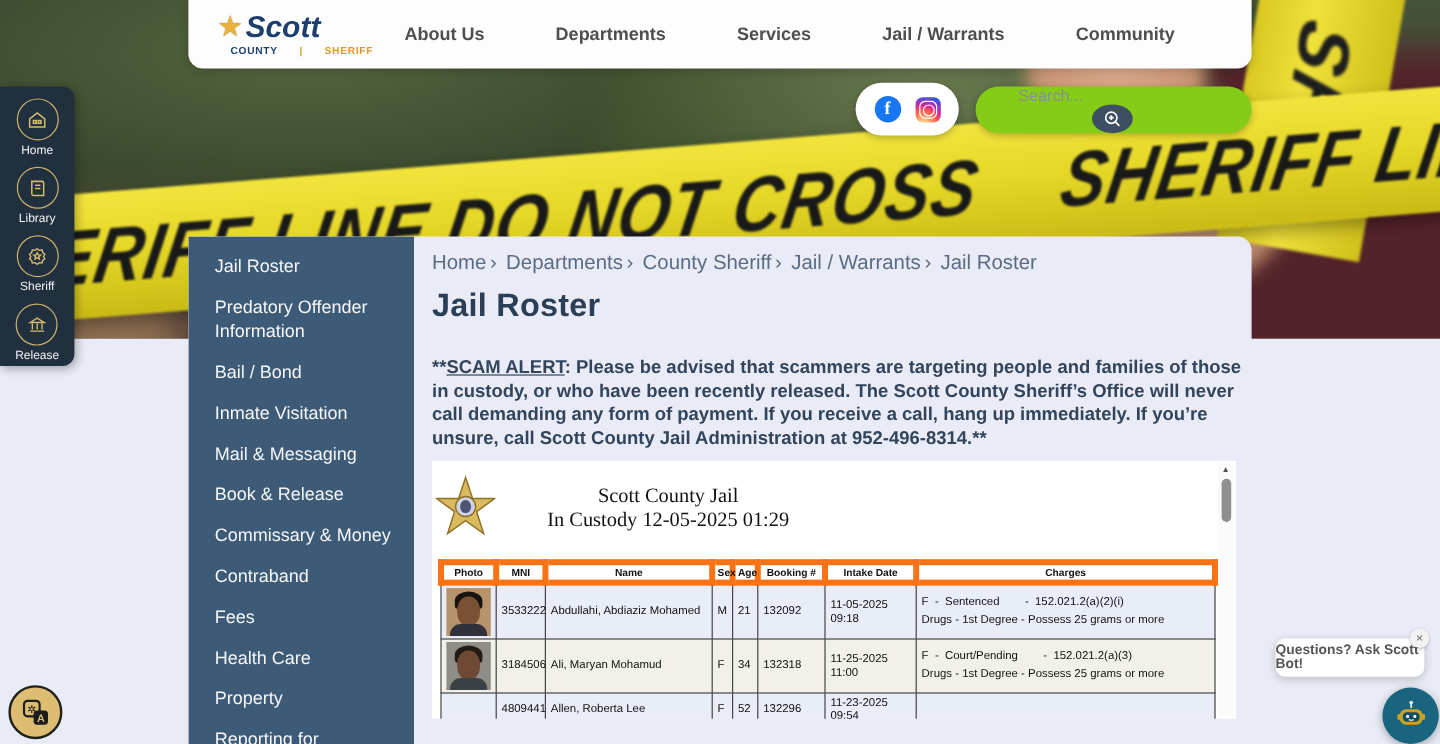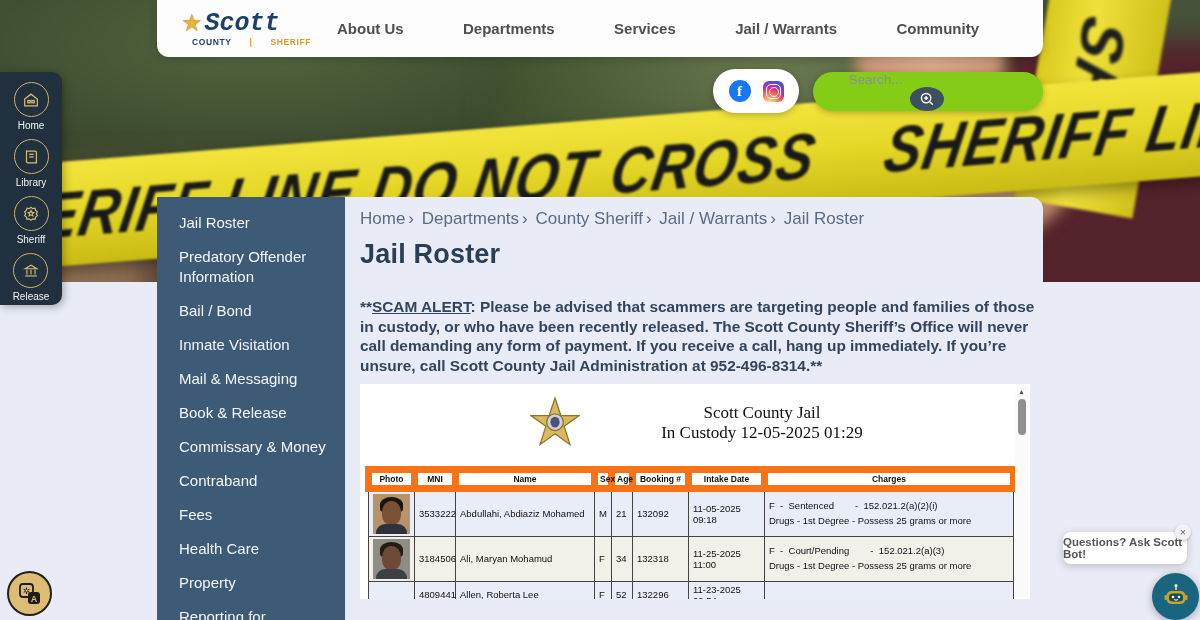--- a/index.html
+++ b/index.html
@@ -20,21 +20,21 @@
   .tape-roll { position:absolute; left:1035px; top:-40px; width:120px; height:250px; transform:rotate(10deg); background:linear-gradient(90deg,#d8c81f,#f0e23a 40%,#cfc01a); filter:blur(1.5px); display:flex; align-items:center; justify-content:center; }
   .tape-roll .roll-text { transform:rotate(90deg) skewX(-8deg); font-weight:900; font-style:italic; font-size:62px; letter-spacing:2px; color:#1e1e1e; white-space:nowrap; }
   .tape-main { position:absolute; left:-40px; top:118px; width:1320px; height:104px; transform:rotate(-4.5deg); background:linear-gradient(180deg,#f2e43c 0%, #e6d827 45%, #cabb15 100%); box-shadow:0 6px 14px rgba(0,0,0,.35); filter:blur(.8px); display:flex; align-items:center; overflow:hidden; }
   .tape-text { white-space:nowrap; font-weight:900; font-style:italic; font-size:56px; letter-spacing:1px; color:#191919; transform:skewX(-14deg) scaleY(1.15); margin-right:70px; }
 
   
   .topnav { position:absolute; left:157px; top:0; width:886px; height:57px; background:#fdfdfe; border-radius:0 0 12px 12px; z-index:10; display:flex; align-items:center; box-shadow:0 2px 8px rgba(0,0,0,.18); }
   .logo { display:flex; flex-direction:column; margin-left:24px; width:108px; }
   .logo-row1 { display:flex; align-items:center; }
   .logo-star { font-size:24px; color:#e8b33c; text-shadow:0 0 1px #9a6d12; line-height:1; margin-right:2px; }
-  .logo-script { font-family:Liberation Mono, monospace; font-style:italic; font-weight:bold; font-size:25px; color:#1c3f6e; line-height:1; }
+  .logo-script { font-family:Liberation Sans, sans-serif; font-style:italic; font-weight:bold; font-size:25px; color:#1c3f6e; line-height:1; }
   .logo-row2 { display:flex; font-size:8.5px; font-weight:bold; letter-spacing:.6px; margin-top:1px; margin-left:11px;gap:16px; }
   .logo-county { color:#1c3f6e; } .logo-div { color:#d99a2b; margin:0 2px; } .logo-sheriff { color:#d99a2b; }
   .navitems { flex:1; display:flex; justify-content:space-between; padding:0 64px 0 48px; }
   .navitem { font-size:15px; font-weight:600; color:#4f4f4f; cursor:pointer; }
 
   
   .quickbar { position:absolute; left:0; top:72px; width:62px; height:233px; background:#20303f; border-radius:0 10px 10px 0; z-index:10; display:flex; flex-direction:column; align-items:center; padding-top:10px; box-shadow:2px 2px 8px rgba(0,0,0,.3); }
   .qitem { display:flex; flex-direction:column; align-items:center; margin-bottom:8px; cursor:pointer; }
   .qcircle { width:35px; height:35px; border:1.4px solid #cdb26c; border-radius:50%; display:flex; align-items:center; justify-content:center; }
   .qlabel { color:#f2f2f2; font-size:10px; margin-top:3px; }
@@ -59,26 +59,26 @@
   .breadcrumb .bc-link { cursor:pointer; }
   .bc-sep { margin:0 3px; }
   .pagetitle { margin-top:10px; font-size:27px; font-weight:bold; color:#2a3e55; letter-spacing:.2px; }
   .contactline { margin-top:28px; text-align:center; font-size:13.8px; color:#32455c; }
   .contactline a { color:#32455c; text-decoration:underline; cursor:pointer; }
   .scam { margin-top:27px; font-size:15.4px; font-weight:bold; color:#32455c; line-height:1.28; }
   .scam-underline { text-decoration:underline; }
 
   
   .rosterframe { position:relative; margin-top:8px; width:670px; height:215px; background:#fff; overflow:hidden; }
-  .rosterhead { display:flex; justify-content:center; align-items:center; padding-top:6px;gap:38px; }
+  .rosterhead { display:flex; align-items:center; padding-top:6px; }
   .sealbox { width:56px; height:66px; background:#fff; display:flex; align-items:center; justify-content:center; margin-right:40px; }
   .rtitles { font-family:"Liberation Serif", serif; color:#111; text-align:center; }
   .rtitle1 { font-size:17px; } .rtitle2 { font-size:17px; }
   table.roster { border-collapse:collapse; margin:10px 0 0 5px; width:648px; table-layout:fixed; font-size:9.5px; color:#111; }
-  table.roster th { border:7px solid #f97316; font-size:8.5px; font-weight:bold; padding:1px 2px; background:#fff; }
+  table.roster th { border:5px solid #f97316; font-size:8.5px; font-weight:bold; padding:1px 2px; background:#fff; }
   table.roster td { border:1px solid #444; padding:2px 4px; vertical-align:middle; }
   .col-photo{width:46px}.col-mni{width:41px}.col-name{width:139px}.col-sex{width:17px}.col-age{width:21px}.col-book{width:56px}.col-intake{width:76px}.col-charges{width:249px}
   tr.row-odd td { background:#e9edf8; } tr.row-even td { background:#f1f1ea; }
   .charge1, .charge2 { white-space:pre-wrap; line-height:1.55; }
   .mug { position:relative; width:37px; height:40px; overflow:hidden; margin:0 auto; }
   .mug .hair { position:absolute; left:7px; top:3px; width:23px; height:15px; border-radius:50% 50% 20% 20%; }
   .mug .head { position:absolute; left:9px; top:7px; width:19px; height:24px; border-radius:48% 48% 42% 42%; }
   .mug .bod { position:absolute; left:3px; bottom:-3px; width:31px; height:13px; border-radius:9px 9px 0 0; }
   .mug1 { background:#b5946c; } .mug1 .hair{background:#181410;} .mug1 .head{background:#7a5134;} .mug1 .bod{background:#31313c;}
   .mug2 { background:#8f8d88; } .mug2 .hair{background:#241b13;} .mug2 .head{background:#6e4a36;} .mug2 .bod{background:#3c4147;}

